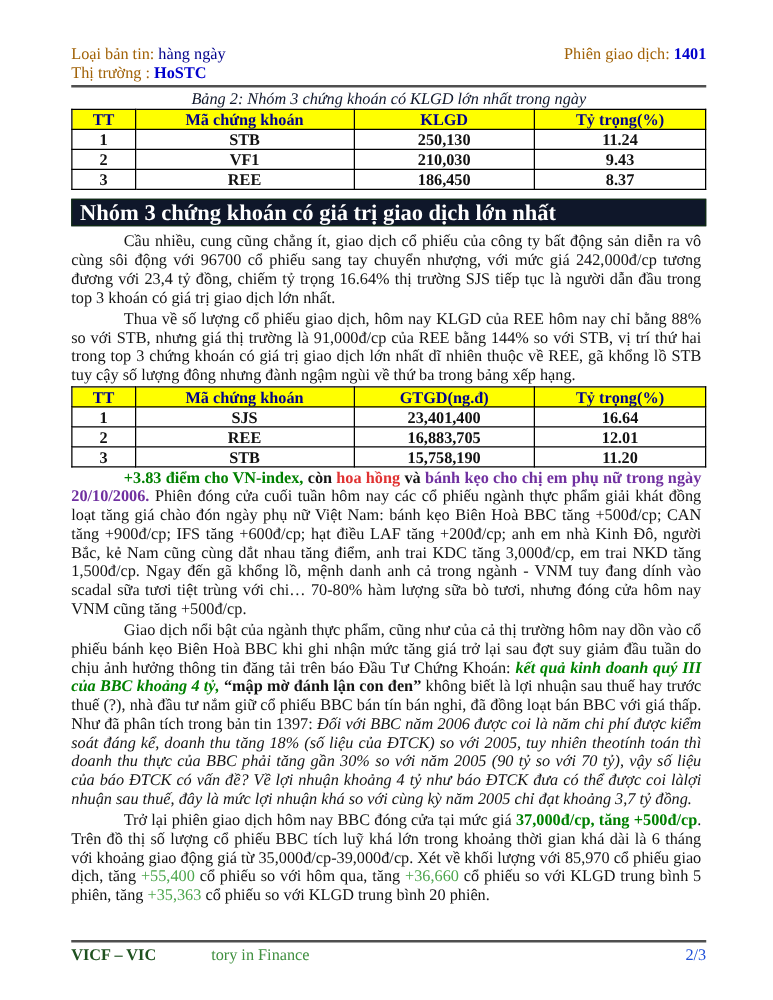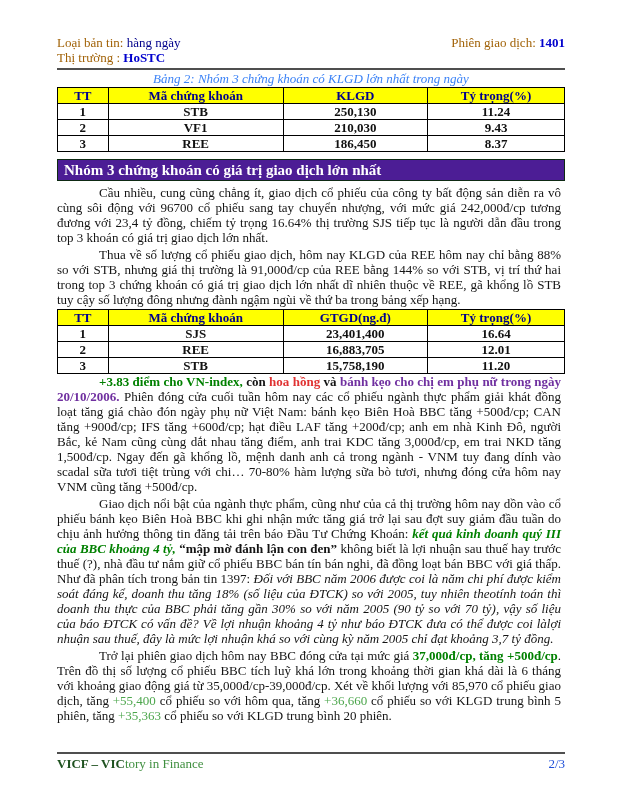--- a/index.html
+++ b/index.html
@@ -14,36 +14,36 @@
     display:flex; justify-content:space-between;
     border-bottom:2px solid #4f4f4f; padding-bottom:3px;
     font-size:13px; line-height:15px;
   }
   .hdr-label { color:#a16207; }
   .v-navy  { color:#00008B; font-weight:normal; }
   .v-blue  { color:#0000CD; font-weight:bold; }
 
   
   .caption {
-    text-align:center; font-style:italic; color:#3b82f6;
+    text-align:center; font-style:italic; color:#0f172a;
     font-size:13px; line-height:15px; margin:1px 0;
   }
 
   
   table { width:100%; border-collapse:collapse; font-size:13px; table-layout:fixed; }
   th, td { border:1px solid #000; text-align:center; padding:0; line-height:15px;margin-left:46px; }
   th { background:#FFFF00; color:#00008B; font-weight:bold; }
   td { font-weight:bold; color:#111; }
   col.c-tt { width:10%; } col.c-ma { width:34.5%; }
   col.c-v1 { width:28.5%; } col.c-v2 { width:27%; }
 
   
   .section-bar {
-    background:#4c1d95; color:#ffffff; font-weight:bold;
-    font-size:15px; line-height:18px; padding:1px 6px;
+    background:#0f172a; color:#ffffff; font-weight:bold;
+    font-size:18px; line-height:18px; padding:1px 6px;
     border:1px solid #0e2a13; margin:7px 0 4px 0;
   }
   .section-bar.second { margin-top:9px; }
 
   
   p.body-par {
     margin:0 4px 2px 0; text-align:justify; text-indent:42px;
     font-size:13px; line-height:15px;
   }
   .b            { font-weight:bold; }
@@ -55,21 +55,21 @@
   .green-num    { color:#4CA64C; }
 
   
   .doc-footer {
     position:absolute; left:57px; right:53px; top:752px;
     border-top:2px solid #4f4f4f; background:#ffffff;
     display:flex; justify-content:space-between;
     font-size:13px; line-height:16px; padding-top:2px;
   }
   .brand-bold { color:#1F5220; font-weight:bold; }
-  .brand-rest { color:#3F8F3F; }
+  .brand-rest { color:#3F8F3F;margin-left:44px; }
   .page-num   { color:#1d4ed8; }
 </style>
 </head>
 <body>
 
 <div class="page">
 
   <div class="doc-header">
     <div>
       <div>

